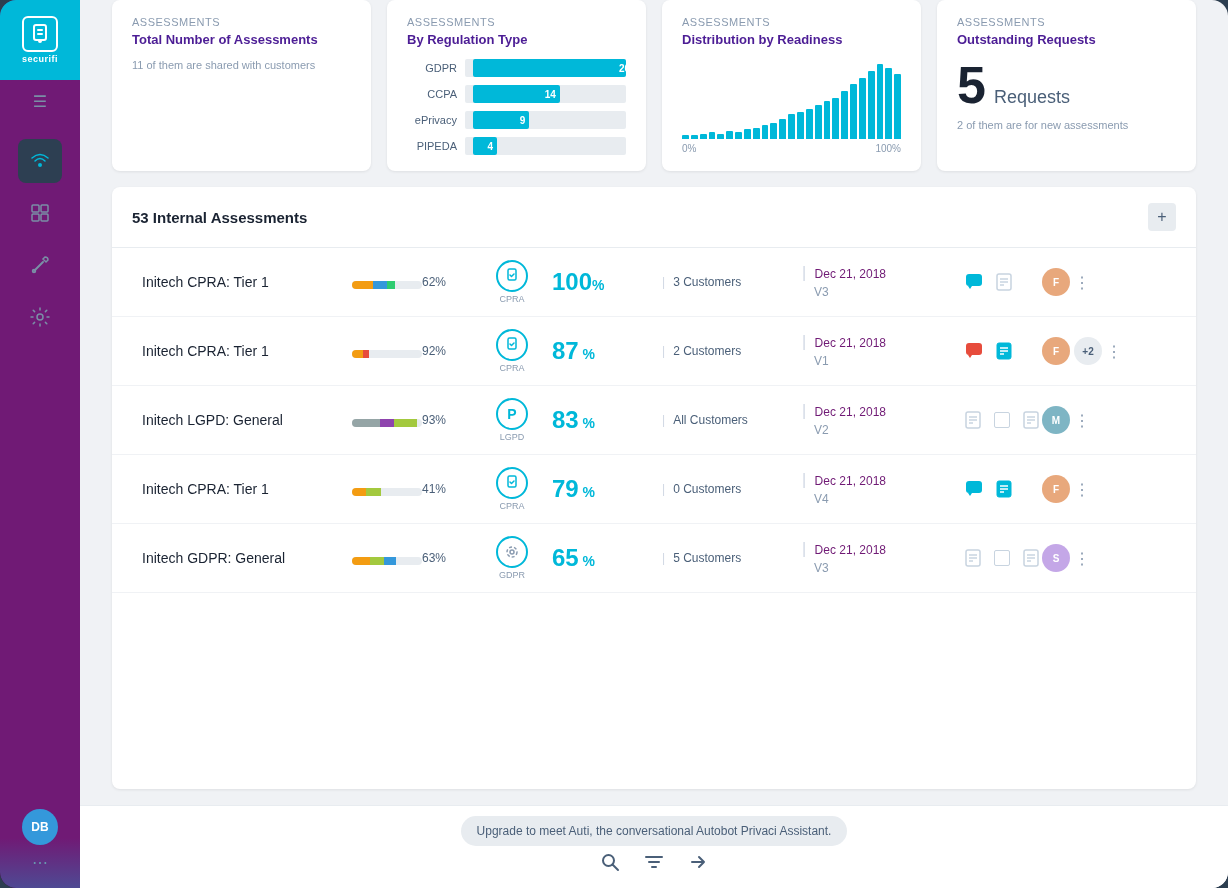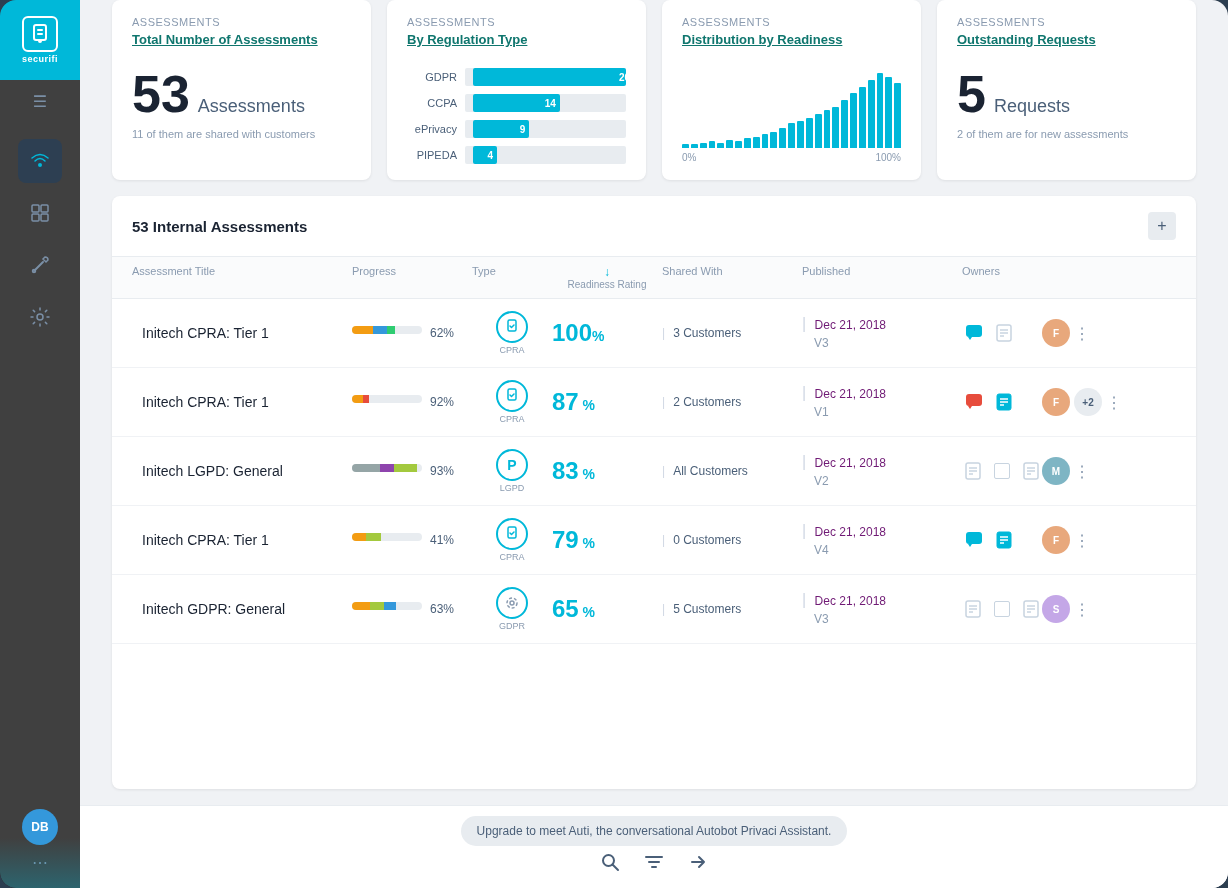--- a/index.html
+++ b/index.html
@@ -11,21 +11,21 @@
       background: #1a2332;
       border-radius: 16px;
       display: flex;
       overflow: hidden;
       position: relative;
     }
 
     
     .sidebar {
       width: 80px;
-      background: #404040;
+      background: #701a75;
       display: flex;
       flex-direction: column;
       align-items: center;
       padding: 0;
       position: relative;
     }
 
     .sidebar-logo {
       width: 80px;
       height: 80px;
@@ -122,23 +122,22 @@
       font-size: 11px;
       color: #8a9bb0;
       text-transform: uppercase;
       letter-spacing: 0.5px;
       margin-bottom: 4px;
     }
 
     .stat-card-title {
       font-size: 13px;
       font-weight: 600;
-      color: #0f766e;
-      margin-bottom: 21px;
-      text-decoration: underline;
+      color: #4c1d95;
+      margin-bottom: 12px;
     }
 
     .stat-big-number {
       font-size: 52px;
       font-weight: 700;
       color: #1a2332;
       line-height: 1;
       display: flex;
       align-items: baseline;
       gap: 8px;
@@ -304,22 +303,21 @@
 
     .row-title {
       font-size: 14px;
       font-weight: 500;
       color: #1a2332;
       margin-left: 10px;
     }
 
     .progress-bar-container {
       display: flex;
-      align-items: flex-start;
-      gap: 8px;
+      align-items: flex-end;
     }
 
     .progress-bar {
       height: 8px;
       width: 70px;
       background: #e8ecf0;
       border-radius: 4px;
       overflow: hidden;
       display: flex;
     }
@@ -567,24 +565,20 @@
   </div>
 
   <div class="main-content">
 
 
     <div class="stats-row">
 
       <div class="stat-card">
         <div class="stat-card-label">Assessments</div>
         <div class="stat-card-title">Total Number of Assessments</div>
-        <div class="stat-big-number">
-          <span>53</span>
-          <span class="unit">Assessments</span>
-        </div>
         <div class="stat-sub">11 of them are shared with customers</div>
       </div>
 
       <div class="stat-card">
         <div class="stat-card-label">Assessments</div>
         <div class="stat-card-title">By Regulation Type</div>
         <div class="bar-chart-rows">
           <div class="bar-row">
             <div class="bar-label">GDPR</div>
             <div class="bar-track">
@@ -668,33 +662,20 @@
 
     </div>
 
     <div class="table-section">
 
       <div class="table-header">
         <div class="table-title">53 Internal Assessments</div>
         <div class="add-btn">+</div>
       </div>
 
-      <div class="table-cols-header">
-        <div class="col-header">Assessment Title</div>
-        <div class="col-header">Progress</div>
-        <div class="col-header">Type</div>
-        <div class="col-header readiness">
-          <span style="color:#00b8d9;font-size:12px;">↓</span>
-          <span>Readiness Rating</span>
-        </div>
-        <div class="col-header">Shared With</div>
-        <div class="col-header">Published</div>
-        <div class="col-header">Owners</div>
-        <div class="col-header"></div>
-      </div>
 
       <div class="table-body" id="table-body">
 
       <div class="table-row">
     <div class="row-title">Initech CPRA: Tier 1</div>
     <div class="progress-bar-container">
       <div class="progress-bar">
                 <div class="progress-segment" style="width:30%;background:#f39c12;"></div>
                 <div class="progress-segment" style="width:20%;background:#3498db;"></div>
                 <div class="progress-segment" style="width:12%;background:#2ecc71;"></div>

